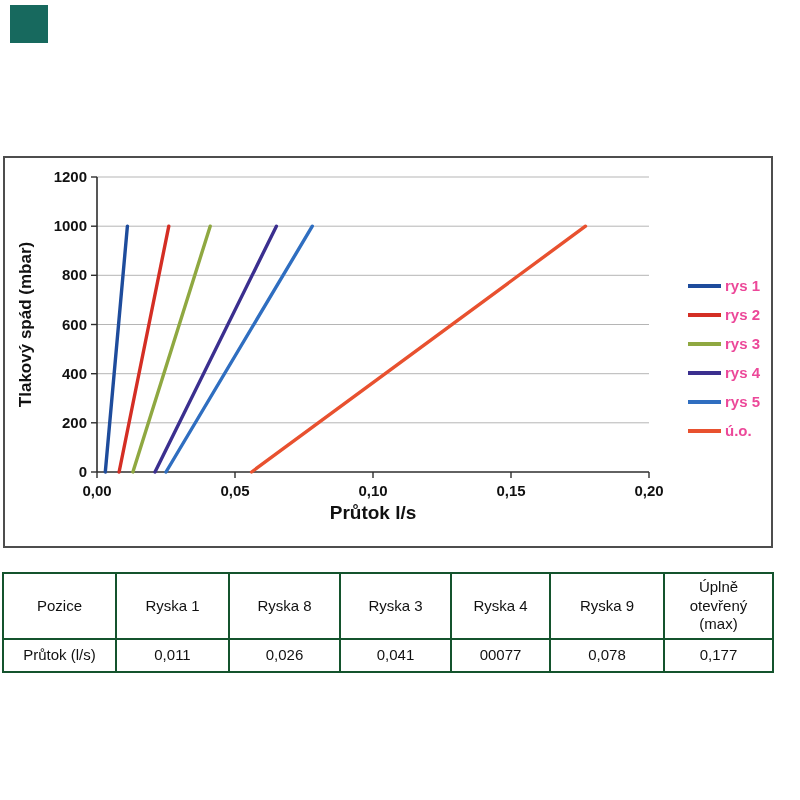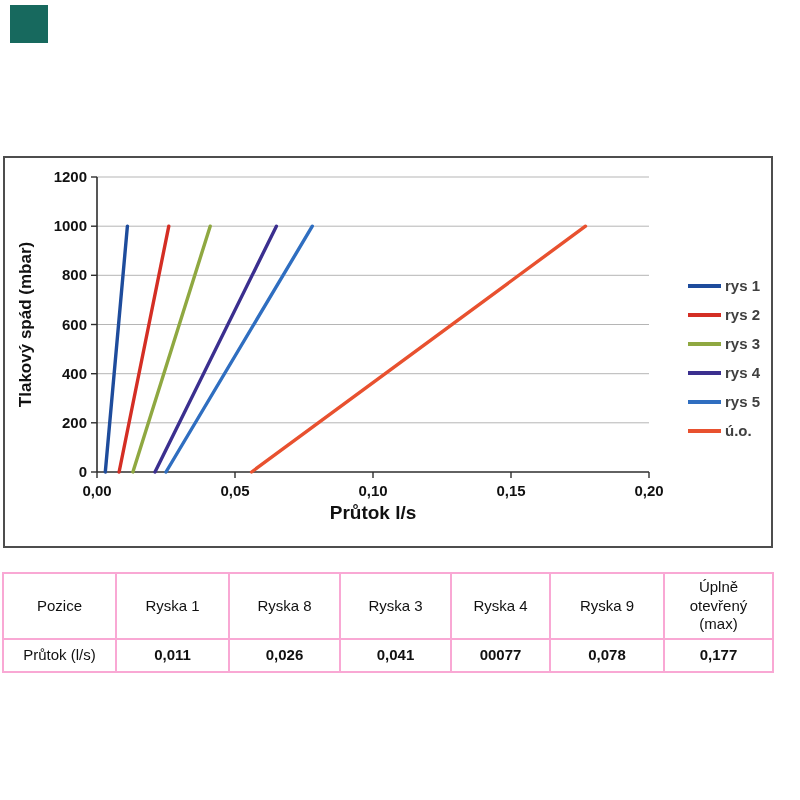--- a/index.html
+++ b/index.html
@@ -26,33 +26,33 @@
     border:2px solid #4d4d4d;
     background:#fff;
   }
   .chart-box svg { display:block; font-family:"Liberation Sans", sans-serif; }
   .legend {
     position:absolute; left:683px; top:113px;
     display:flex; flex-direction:column;
   }
   .legend-item { height:29px; display:flex; align-items:center; }
   .legend-swatch { width:33px; height:4px; margin-right:4px; flex:0 0 auto; }
-  .legend-label { font-size:15px; font-weight:700; color:#404040; white-space:nowrap; }
+  .legend-label { font-size:15px; font-weight:700; color:#ec4899; white-space:nowrap; }
   .data-table {
     position:absolute; left:2px; top:572px; width:770px;
     border-collapse:collapse; table-layout:fixed;
     font-size:15px; color:#111; background:#fff;
   }
   .data-table th, .data-table td {
-    border:2px solid #f9a8d4;
+    border:2px solid #14532d;
     text-align:center; vertical-align:middle;
     padding:2px 4px; font-weight:400; line-height:1.25;
   }
   .data-table thead th { height:60px; }
-  .data-table tbody td { height:27px;font-weight:bold; }
+  .data-table tbody td { height:27px; }
   .data-table .bold { font-weight:400; }
   .data-table col:nth-child(1){width:113px}
   .data-table col:nth-child(2){width:113px}
   .data-table col:nth-child(3){width:111px}
   .data-table col:nth-child(4){width:111px}
   .data-table col:nth-child(5){width:99px}
   .data-table col:nth-child(6){width:114px}
   .data-table col:nth-child(7){width:109px}
 </style>
 </head>

